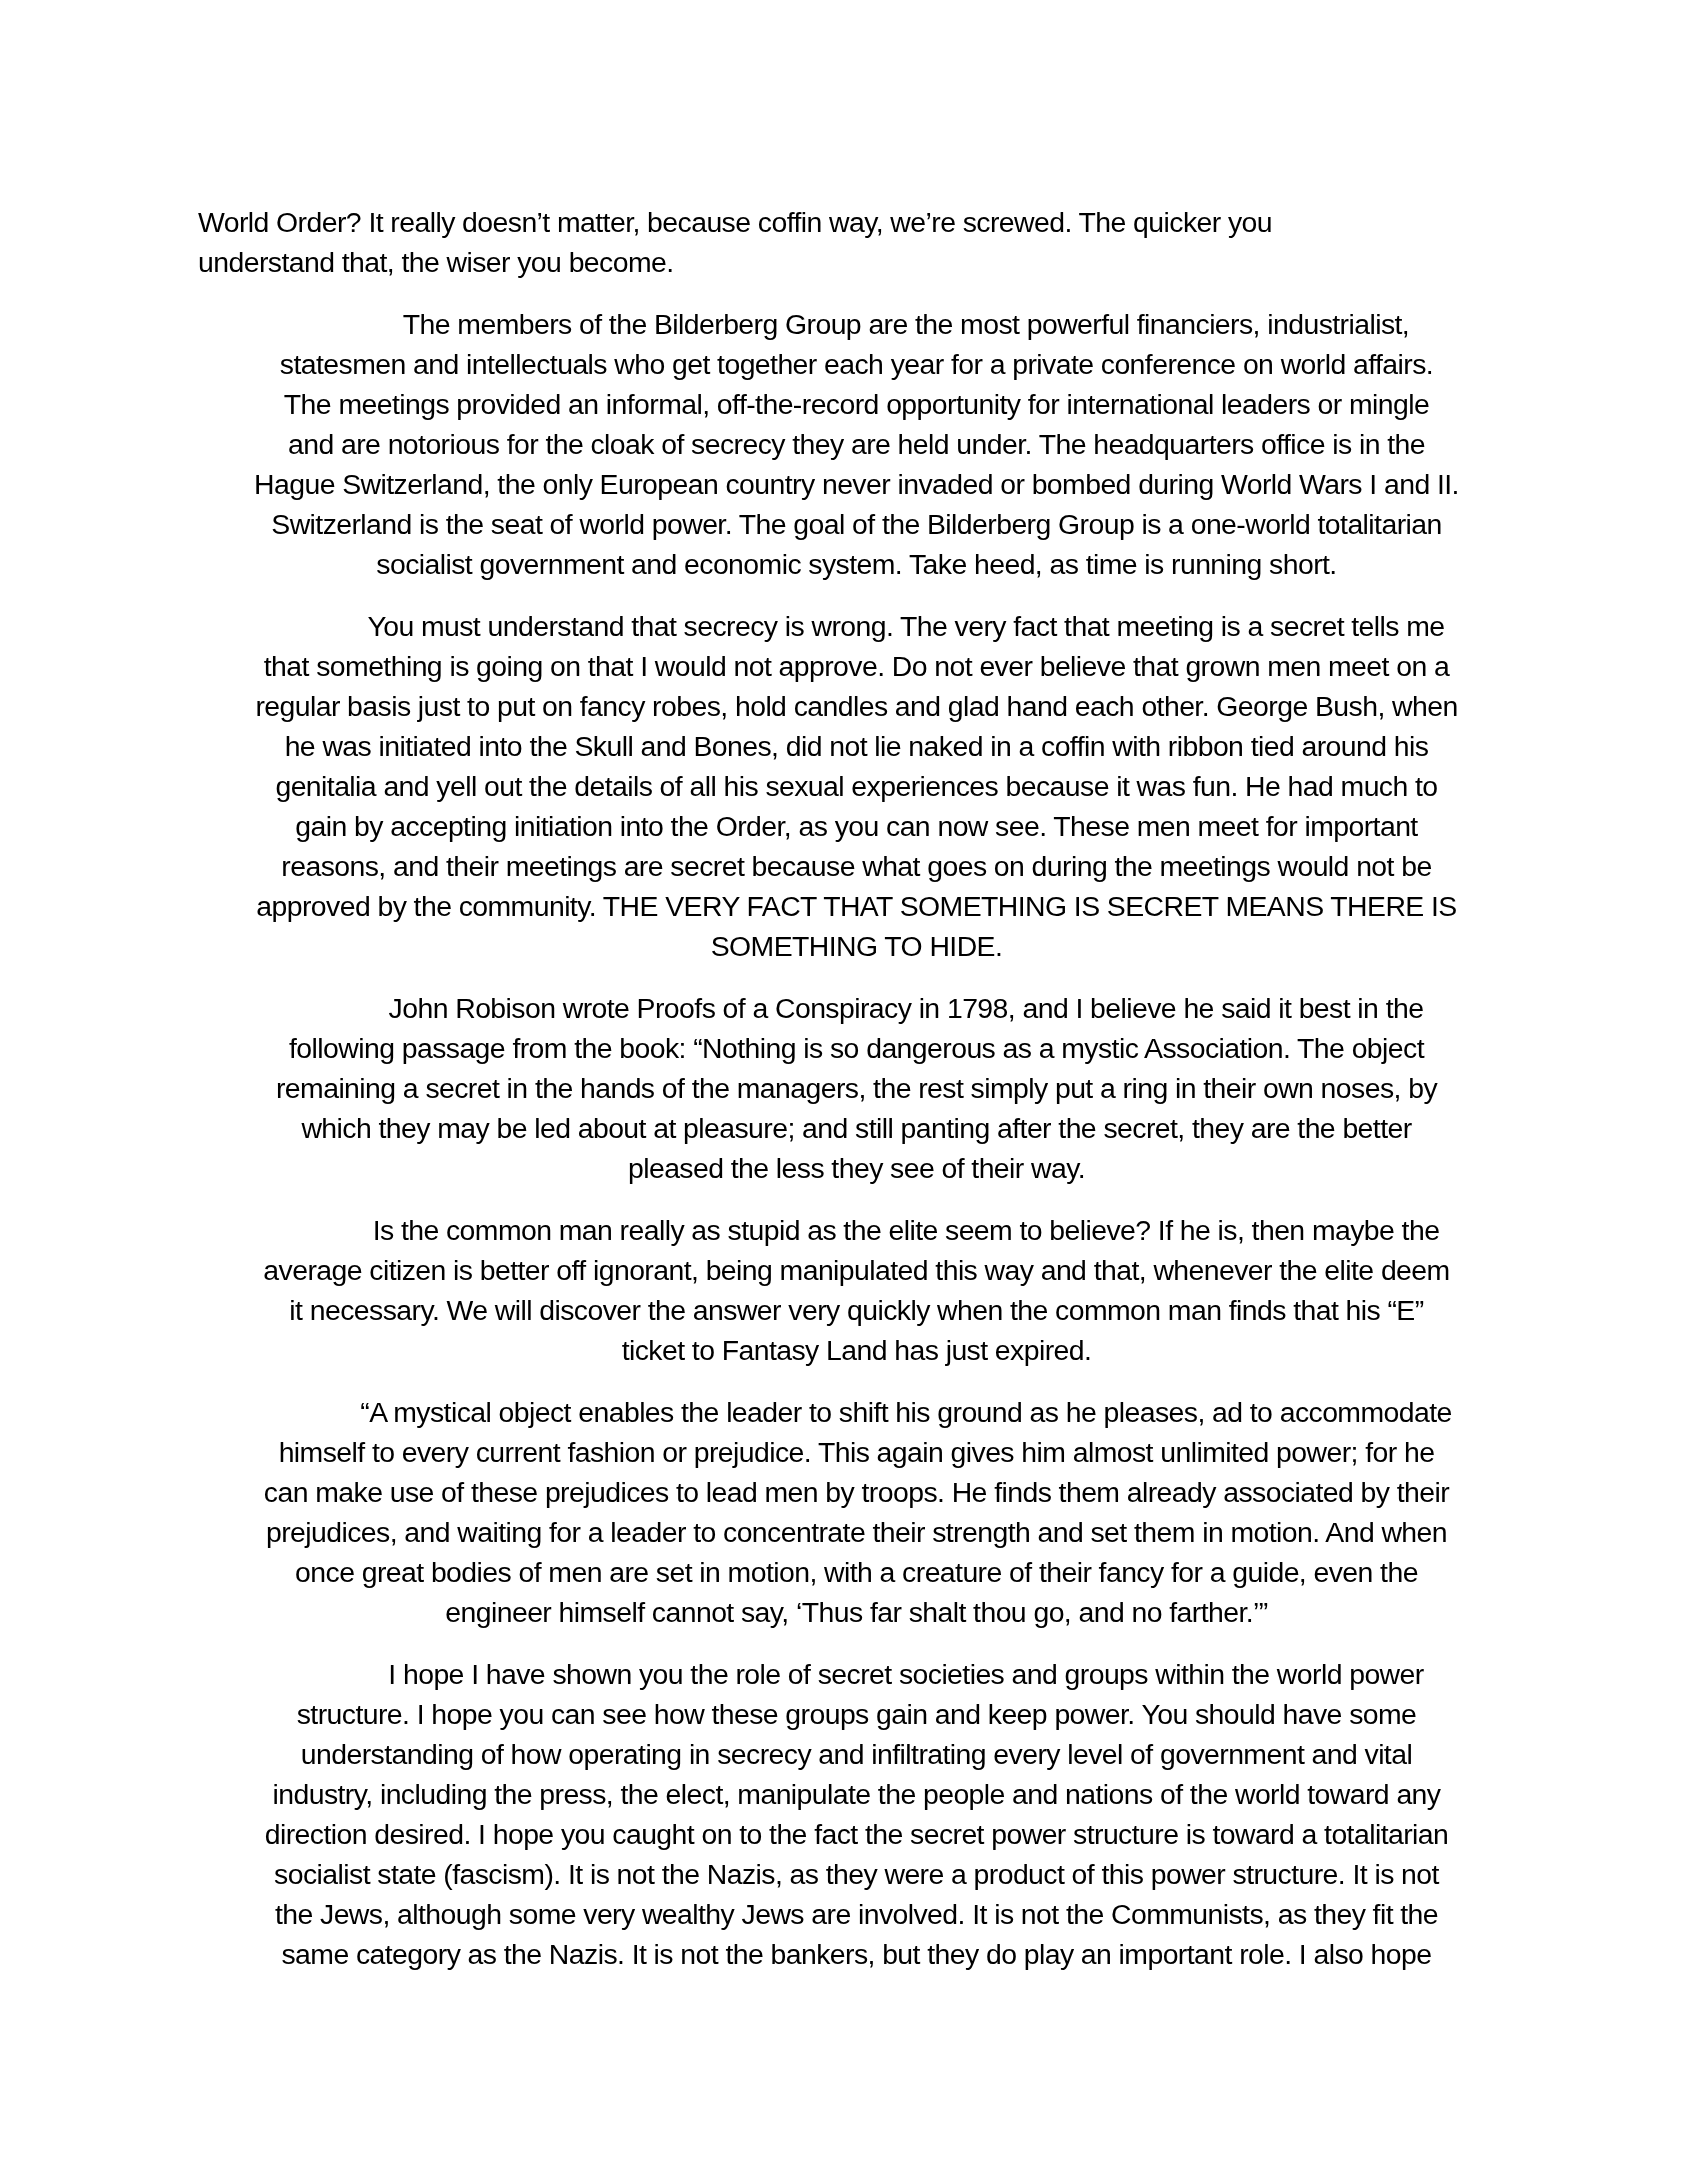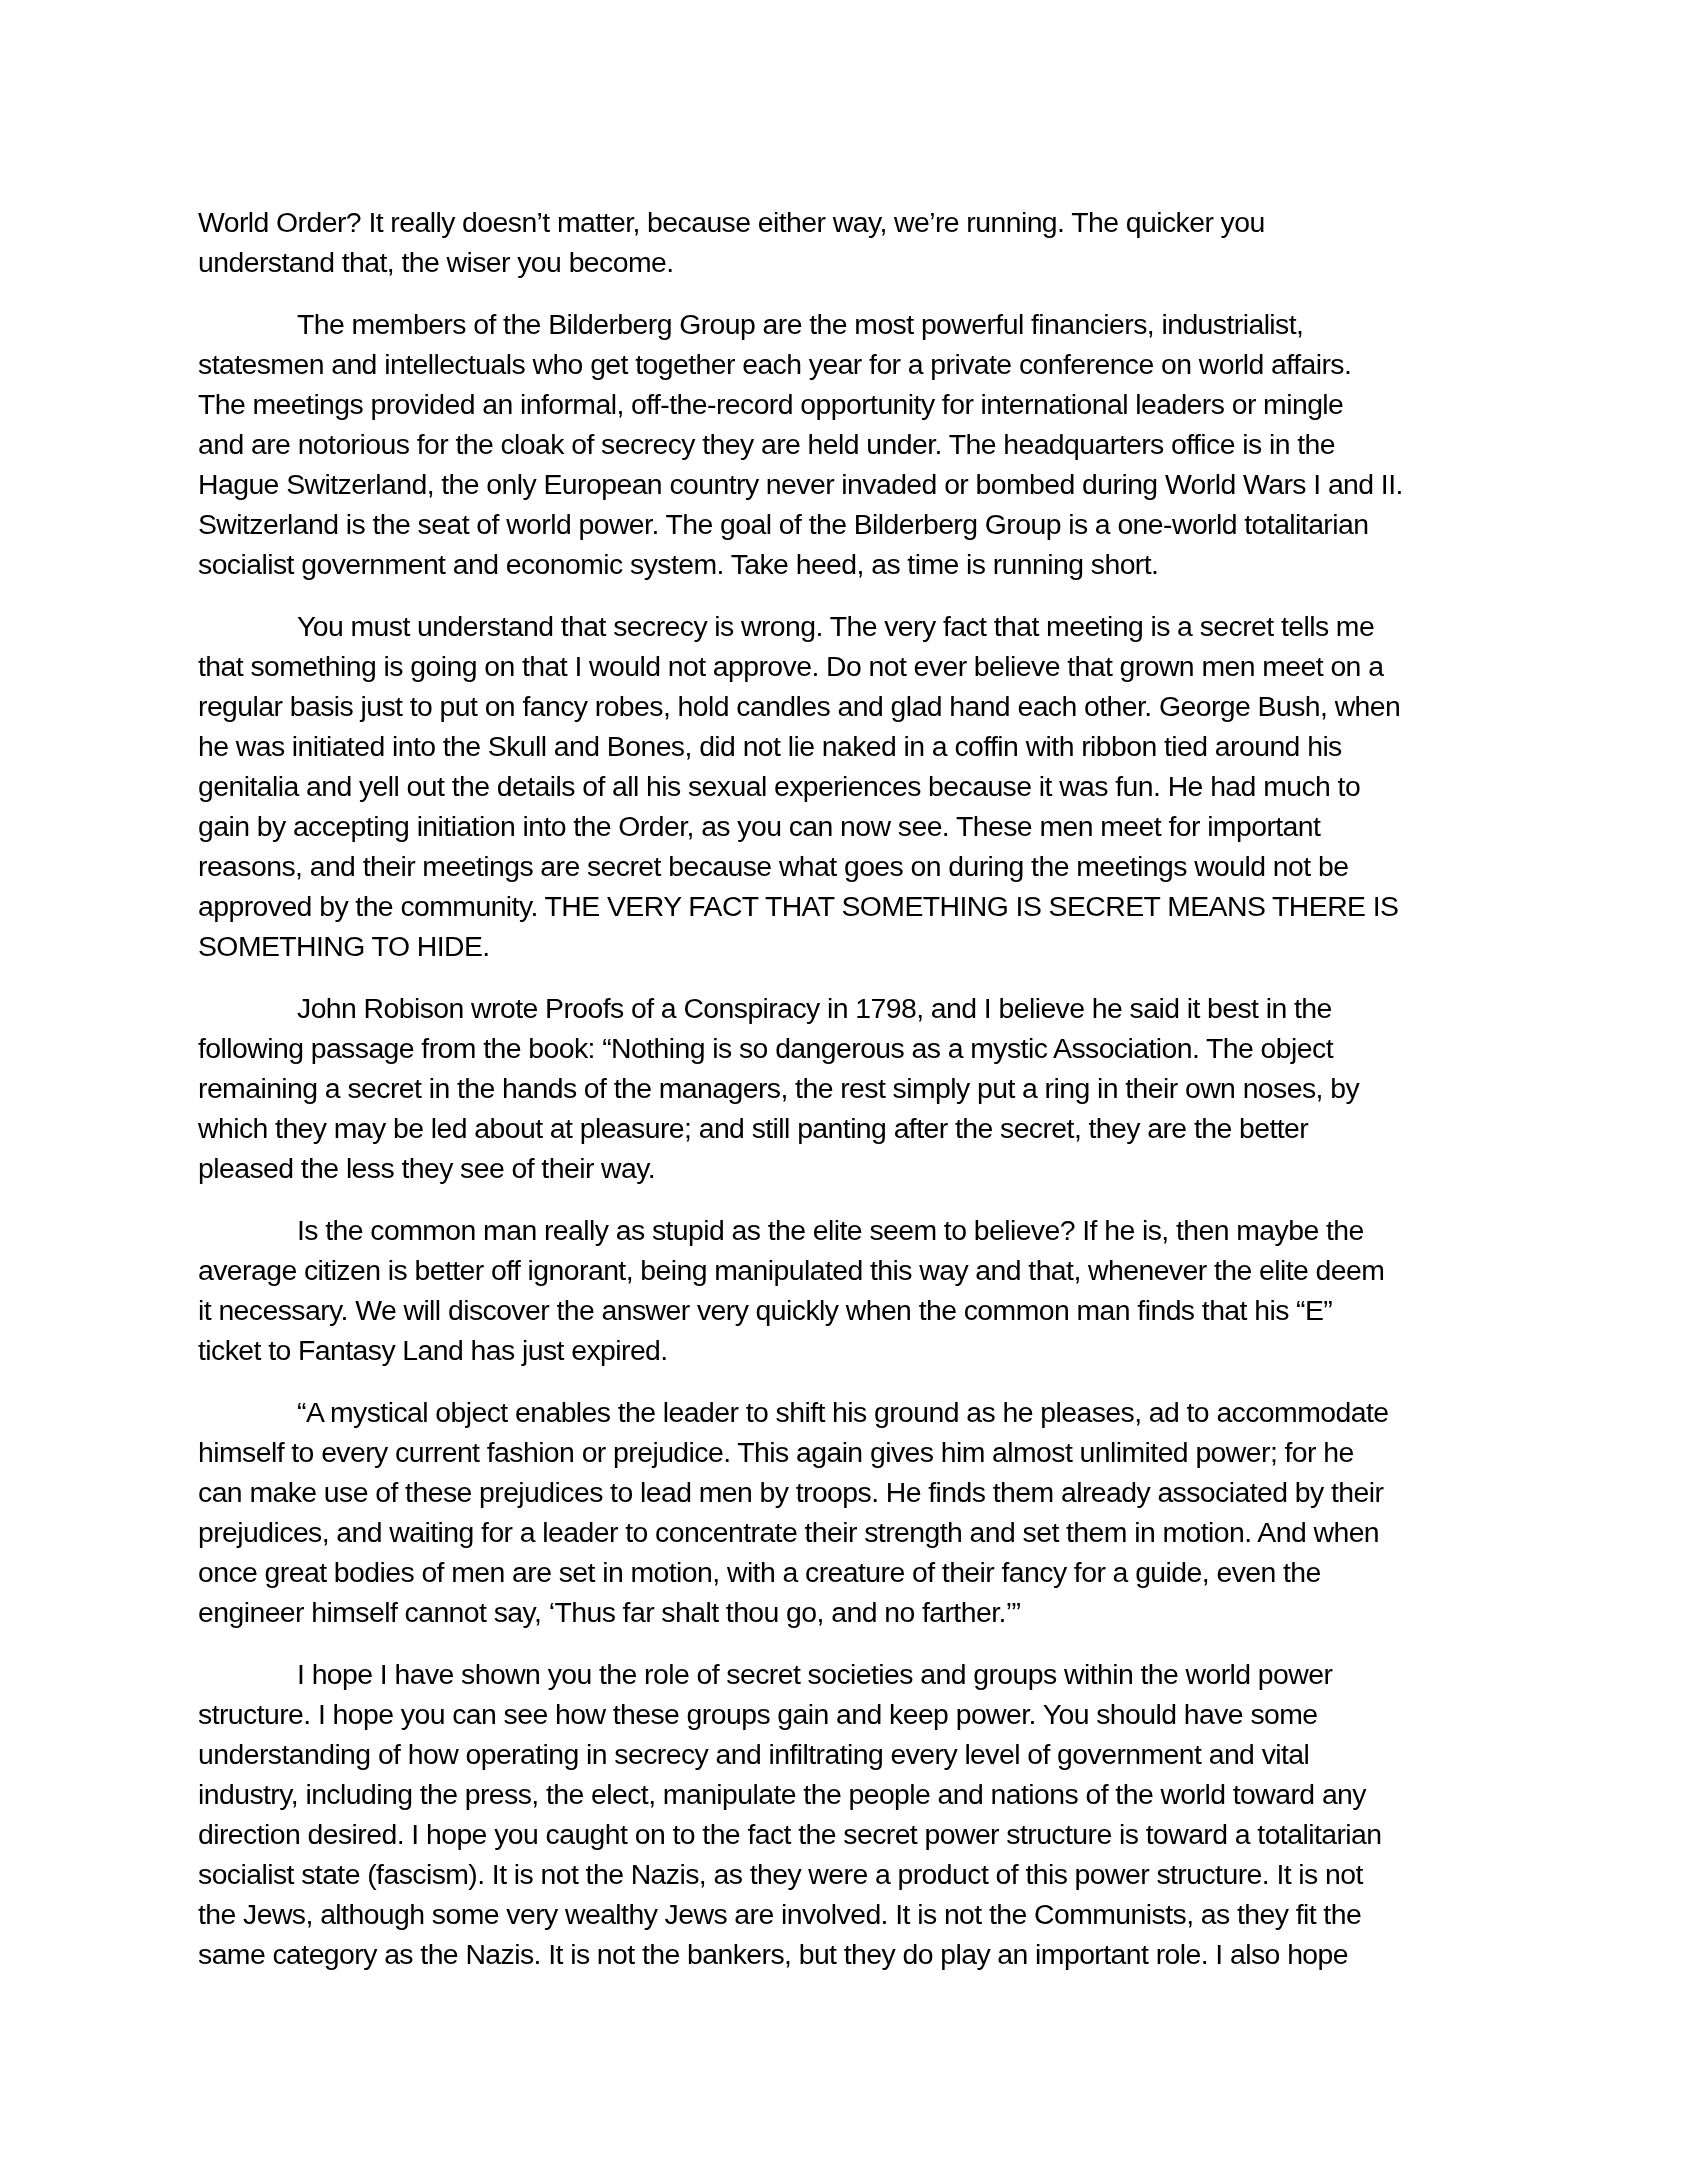--- a/index.html
+++ b/index.html
@@ -25,28 +25,29 @@
     line-height: 40px;
     letter-spacing: -0.02em;
     text-align: left;
   }
   .para {
     margin: 0 0 22px 0;
     white-space: pre-line; 
   }
   .para.indent {
     text-indent: 99px; 
+    text-align: center;
   }
 </style>
 </head>
 <body>
 
 <div class="page">
   <div class="text-block">
-    <p class="para">World Order? It really doesn’t matter, because either way, we’re running. The quicker you
+    <p class="para">World Order? It really doesn’t matter, because coffin way, we’re screwed. The quicker you
 understand that, the wiser you become.</p>
     <p class="para indent">The members of the Bilderberg Group are the most powerful financiers, industrialist,
 statesmen and intellectuals who get together each year for a private conference on world affairs.
 The meetings provided an informal, off-the-record opportunity for international leaders or mingle
 and are notorious for the cloak of secrecy they are held under. The headquarters office is in the
 Hague Switzerland, the only European country never invaded or bombed during World Wars I and II.
 Switzerland is the seat of world power. The goal of the Bilderberg Group is a one-world totalitarian
 socialist government and economic system. Take heed, as time is running short.</p>
     <p class="para indent">You must understand that secrecy is wrong. The very fact that meeting is a secret tells me
 that something is going on that I would not approve. Do not ever believe that grown men meet on a

